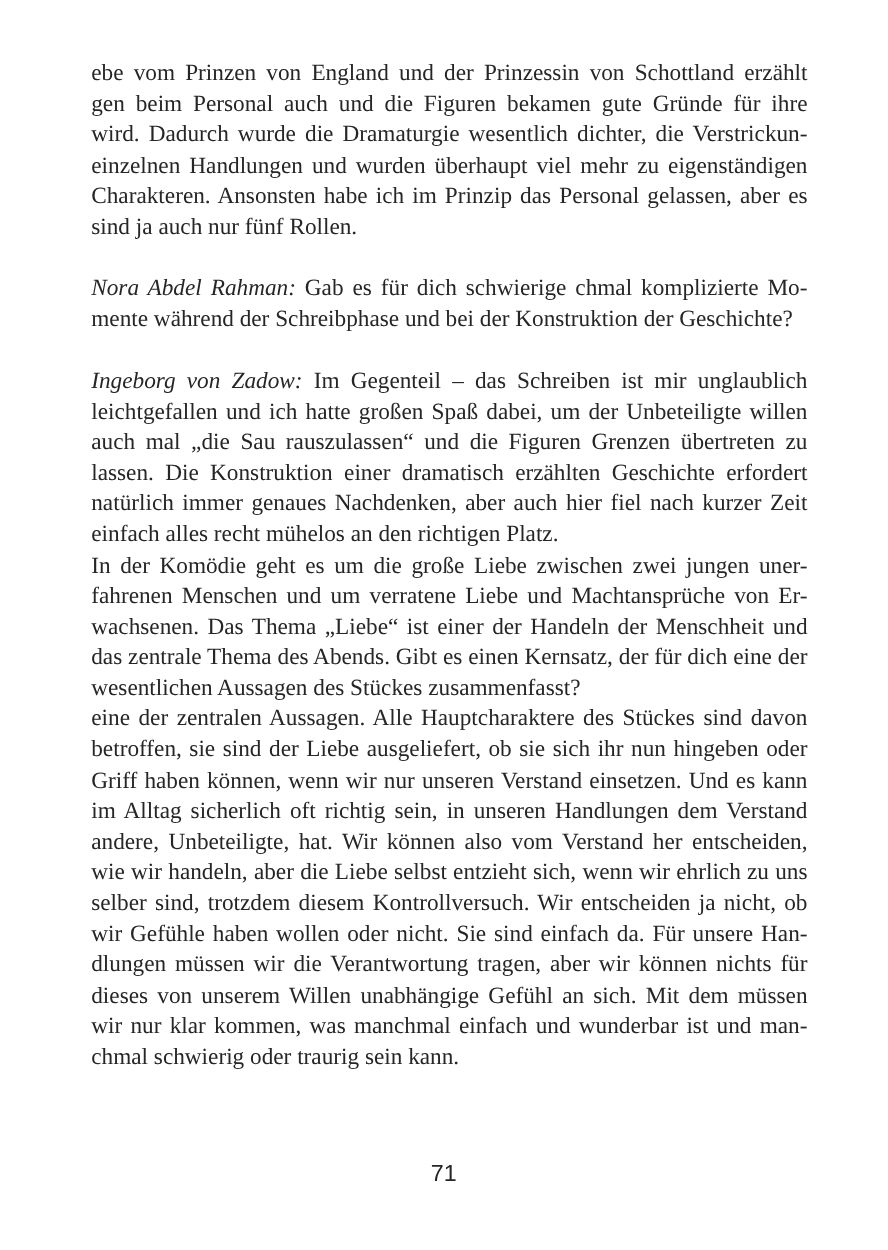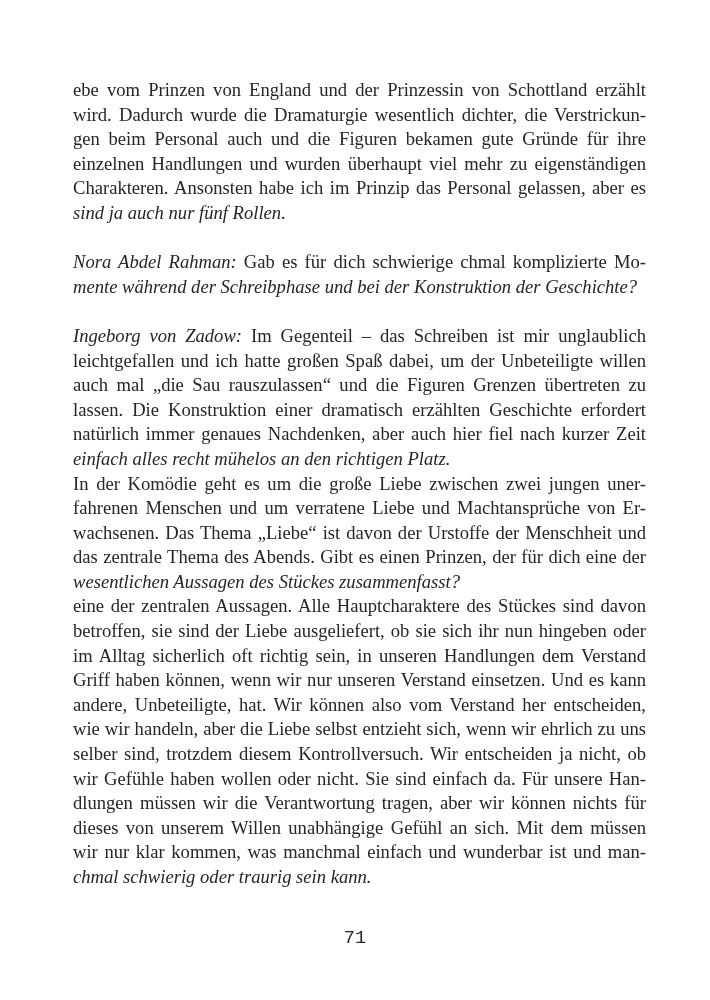--- a/index.html
+++ b/index.html
@@ -1,57 +1,57 @@
 <!DOCTYPE html>
 <html><head>
 <meta charset="utf-8">
 <style>
   html, body { margin: 0; padding: 0; background: #ffffff; }
   body { width: 710px; height: 1000px; position: relative; overflow: hidden; }
   .page {
     position: absolute;
     left: 73px;
-    top: 78px;
+    top: 47px;
     width: 573px;
     font-family: "Liberation Serif", "DejaVu Serif", serif;
     font-size: 18.6px;
     line-height: 24.6px;
     color: #262626;
   }
   .para { margin: 0; text-align: justify; hyphens: manual; }
   .gap { height: 24.6px; }
   .line {
     display: block;
     text-align: justify;
     text-align-last: justify;
     white-space: nowrap;
     height: 24.6px;
     overflow: visible;
   }
-  .line.last { text-align-last: left; font-style: italic; }
+  .line.last { text-align-last: left; }
   .speaker { font-style: italic; }
   .page-number {
     position: absolute;
     left: 0; right: 0;
     top: 928px;
     text-align: center;
-    font-family: Liberation Mono, monospace;
+    font-family: Liberation Sans, sans-serif;
     font-size: 18.6px;
     color: #262626;
   }
 </style>
 </head>
 <body>
 
 <div class="page">
 
   <div class="para">
     <span class="line">ebe vom Prinzen von England und der Prinzessin von Schottland erzählt</span>
+    <span class="line">gen beim Personal auch und die Figuren bekamen gute Gründe für ihre</span>
     <span class="line">wird. Dadurch wurde die Dramaturgie wesentlich dichter, die Verstrickun-</span>
-    <span class="line">gen beim Personal auch und die Figuren bekamen gute Gründe für ihre</span>
     <span class="line">einzelnen Handlungen und wurden überhaupt viel mehr zu eigenständigen</span>
     <span class="line">Charakteren. Ansonsten habe ich im Prinzip das Personal gelassen, aber es</span>
     <span class="line last">sind ja auch nur fünf Rollen.</span>
   </div>
 
   <div class="gap"></div>
 
   <div class="para">
     <span class="line"><span class="speaker">Nora Abdel Rahman:</span><span> Gab es für dich schwierige chmal komplizierte Mo-</span></span>
     <span class="line last">mente während der Schreibphase und bei der Konstruktion der Geschichte?</span>
@@ -64,30 +64,30 @@
     <span class="line">leichtgefallen und ich hatte großen Spaß dabei, um der Unbeteiligte willen</span>
     <span class="line">auch mal „die Sau rauszulassen“ und die Figuren Grenzen übertreten zu</span>
     <span class="line">lassen. Die Konstruktion einer dramatisch erzählten Geschichte erfordert</span>
     <span class="line">natürlich immer genaues Nachdenken, aber auch hier fiel nach kurzer Zeit</span>
     <span class="line last">einfach alles recht mühelos an den richtigen Platz.</span>
   </div>
 
   <div class="para">
     <span class="line">In der Komödie geht es um die große Liebe zwischen zwei jungen uner-</span>
     <span class="line">fahrenen Menschen und um verratene Liebe und Machtansprüche von Er-</span>
-    <span class="line">wachsenen. Das Thema „Liebe“ ist davon der Urstoffe der Menschheit und</span>
-    <span class="line">das zentrale Thema des Abends. Gibt es einen Prinzen, der für dich eine der</span>
+    <span class="line">wachsenen. Das Thema „Liebe“ ist einer der Handeln der Menschheit und</span>
+    <span class="line">das zentrale Thema des Abends. Gibt es einen Kernsatz, der für dich eine der</span>
     <span class="line last">wesentlichen Aussagen des Stückes zusammenfasst?</span>
   </div>
 
   <div class="para">
     <span class="line">eine der zentralen Aussagen. Alle Hauptcharaktere des Stückes sind davon</span>
     <span class="line">betroffen, sie sind der Liebe ausgeliefert, ob sie sich ihr nun hingeben oder</span>
+    <span class="line">Griff haben können, wenn wir nur unseren Verstand einsetzen. Und es kann</span>
     <span class="line">im Alltag sicherlich oft richtig sein, in unseren Handlungen dem Verstand</span>
-    <span class="line">Griff haben können, wenn wir nur unseren Verstand einsetzen. Und es kann</span>
     <span class="line">andere, Unbeteiligte, hat. Wir können also vom Verstand her entscheiden,</span>
     <span class="line">wie wir handeln, aber die Liebe selbst entzieht sich, wenn wir ehrlich zu uns</span>
     <span class="line">selber sind, trotzdem diesem Kontrollversuch. Wir entscheiden ja nicht, ob</span>
     <span class="line">wir Gefühle haben wollen oder nicht. Sie sind einfach da. Für unsere Han-</span>
     <span class="line">dlungen müssen wir die Verantwortung tragen, aber wir können nichts für</span>
     <span class="line">dieses von unserem Willen unabhängige Gefühl an sich. Mit dem müssen</span>
     <span class="line">wir nur klar kommen, was manchmal einfach und wunderbar ist und man-</span>
     <span class="line last">chmal schwierig oder traurig sein kann.</span>
   </div>
 

